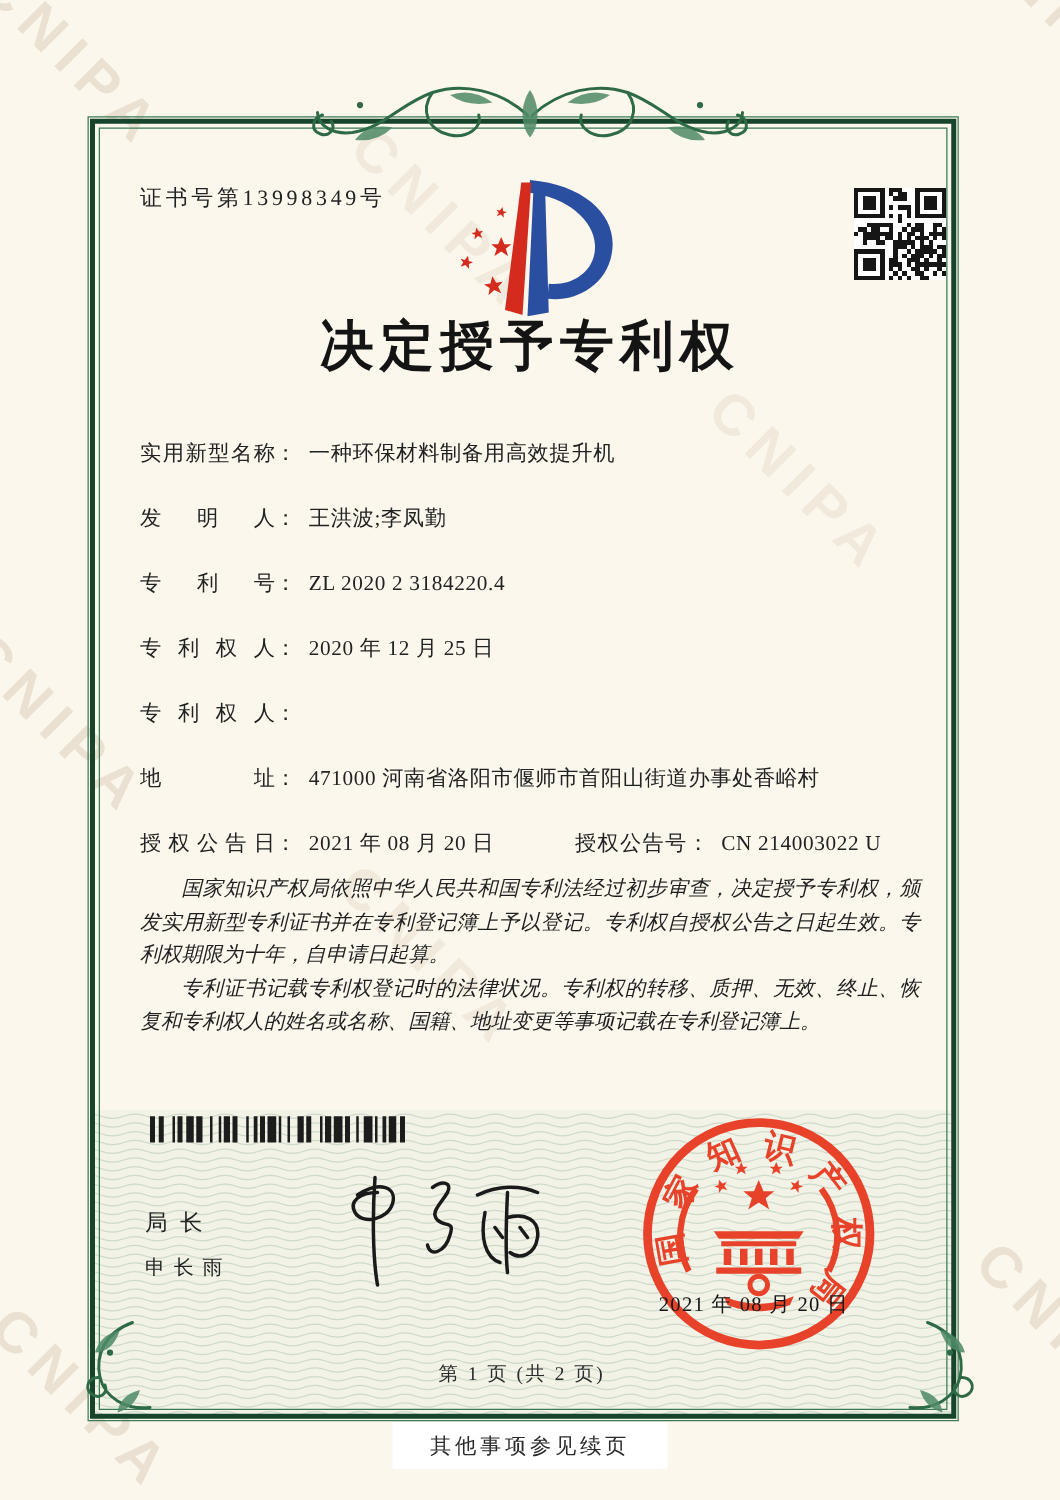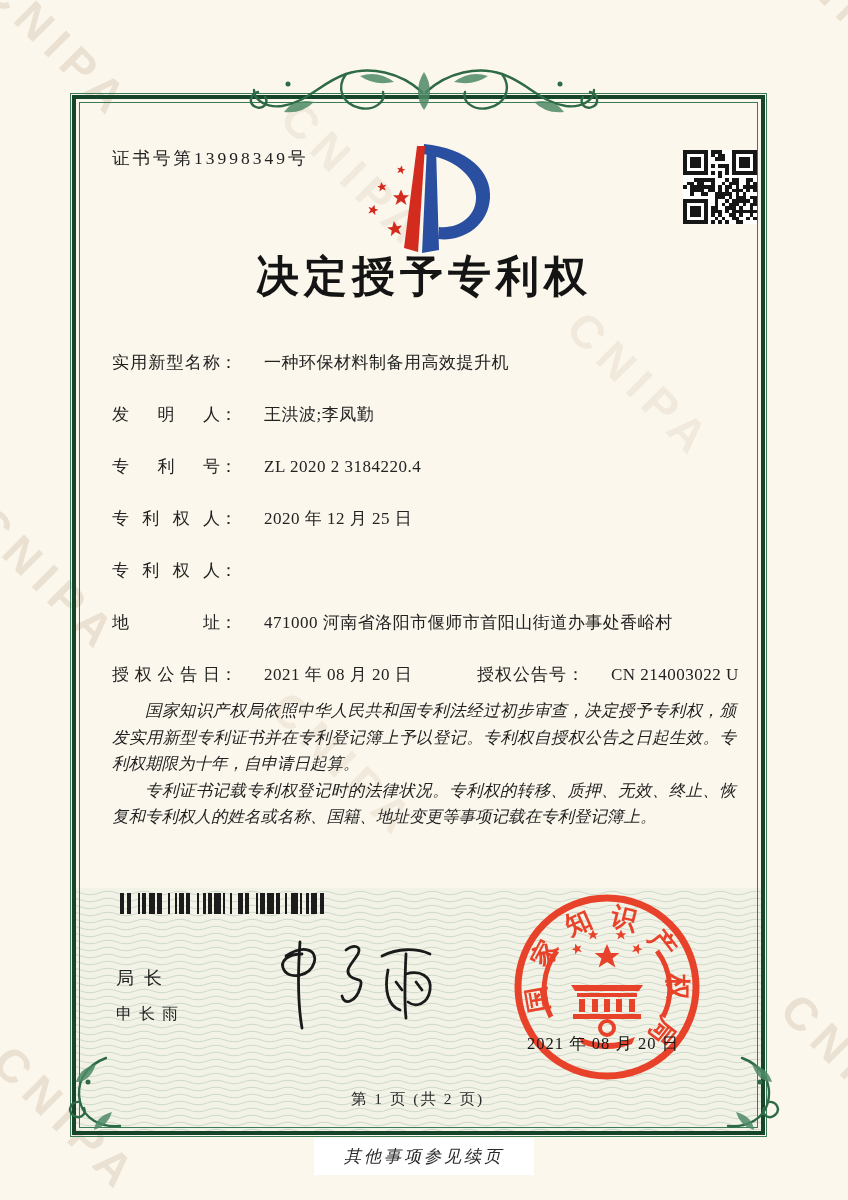--- a/index.html
+++ b/index.html
@@ -22,38 +22,38 @@
   #logo{left:360px;top:140px;width:160px;height:120px;}
   #qr{left:683px;top:150px;width:74px;height:74px;}
   #title{left:0;top:248px;width:848px;text-align:center;font-size:43px;font-weight:bold;
          letter-spacing:5px;color:#141414;}
   #fields{left:112px;top:352px;width:640px;display:flex;flex-direction:column;gap:30px;
           font-size:17px;line-height:22px;}
   .frow{display:flex;align-items:flex-end;white-space:nowrap;}
   .flabel{display:inline-block;width:108px;text-align:justify;text-align-last:justify;
           text-justify:inter-character;}
   .fcolon{margin-right:10px;}
-  .fvalue{letter-spacing:0.5px;margin-left:17px;}
+  .fvalue{letter-spacing:0.5px;}
   .fvalue.w-fixed{display:inline-block;width:213px;}
   .flabel2{letter-spacing:1px;}
   #paras{left:112px;top:698px;width:624px;font-size:16.5px;line-height:26.5px;
          font-style:italic;text-align:justify;color:#1f1f1f;}
   #paras p{margin:0;text-indent:2em;}
   #barcode{left:120px;top:893px;height:21px;display:flex;align-items:stretch;}
   #barcode span{display:block;height:100%;}
   .bar-d{background:#1c1c1c;}
   .bar-l{background:transparent;}
   #signer-title{left:116px;top:966px;font-size:18px;letter-spacing:10px;}
   #signer-name{left:116px;top:1004px;font-size:16px;letter-spacing:7px;}
   #signature{left:248px;top:930px;width:210px;height:110px;}
   #seal{left:507px;top:888px;width:200px;height:200px;opacity:0.94;}
   #seal-date{left:527px;top:1033px;font-size:16.5px;letter-spacing:1px;color:#161616;z-index:4;}
   #page-indicator{left:0;top:1089px;width:835px;text-align:center;font-size:15.5px;letter-spacing:2px;color:#2b2b2b;}
   #cont-note{left:50%;top:1138px;transform:translateX(-50%);background:#ffffff;
-             padding:7px 30px;font-size:17px;font-style:italic;letter-spacing:3px;color:#2a2a2a;}
+             padding:7px 30px;font-size:17px;letter-spacing:3px;color:#2a2a2a;}
   
   .orn{position:absolute;z-index:3;}
   .orn-s{fill:none;stroke:#2e6a45;stroke-width:2.4;stroke-linecap:round;}
   .orn-f{fill:#4d8a66;opacity:0.85;}
   .orn-fc{fill:#2e6a45;}
   
   #seal .ring-c{fill:none;stroke:#e8391f;stroke-width:7;}
   #seal text{fill:#e8391f;font-size:26px;font-weight:bold;font-family:"Liberation Serif","DejaVu Serif",serif;}
   #seal .emb{fill:#e8391f;}
   #seal .emb-s{fill:none;stroke:#e8391f;}

